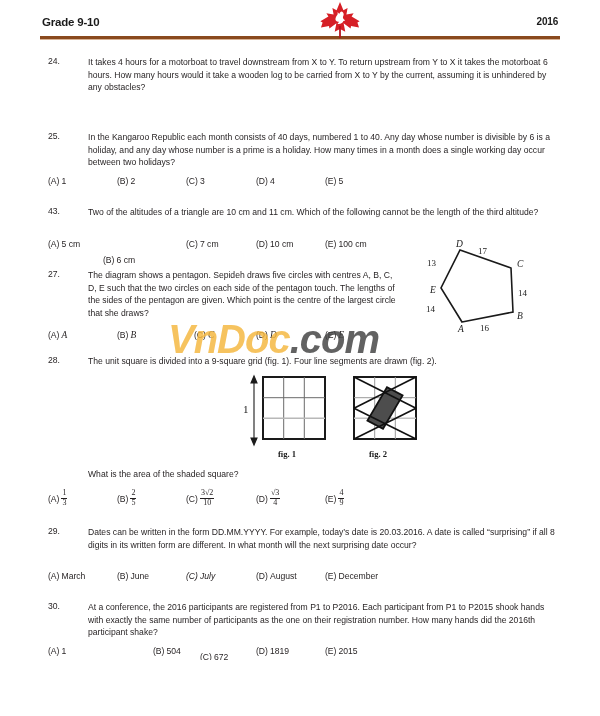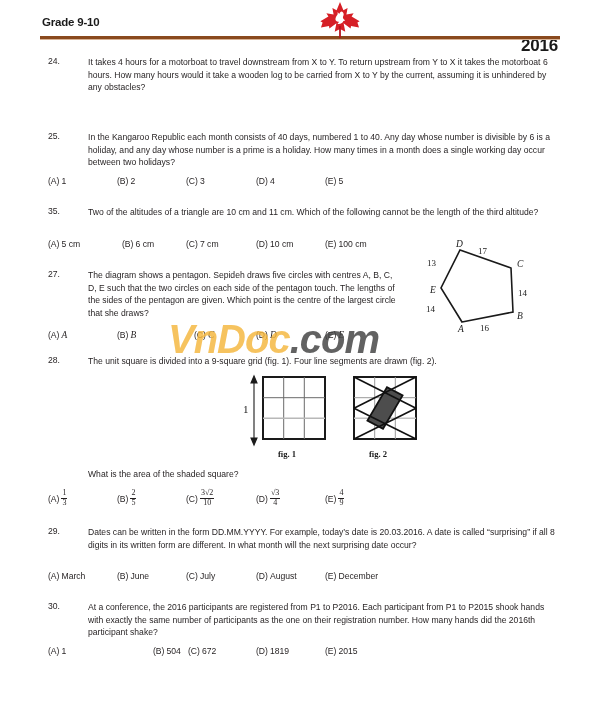--- a/index.html
+++ b/index.html
@@ -40,25 +40,24 @@
     top: 0;
     font-size: 11.5px;
     font-weight: bold;
     letter-spacing: -0.2px;
     color: #1a1a1a;
   }
   .hdr-year {
     position: absolute;
     right: 2px;
     top: 0;
-    font-size: 17px;
+    font-size: 10px;
     font-weight: bold;
     letter-spacing: -0.2px;
     color: #1a1a1a;
-    margin-top: 20px;
   }
   .hdr-rule {
     position: absolute;
     left: 0px;
     top: 36px;
     width: 520px;
     height: 3px;
     background: #8a4a1e;
   }
   .hdr-rule-thin {
@@ -253,26 +252,26 @@
   </div>
   <div class="opts" style="top:176px;">
     <div class="opt" style="left:0px;"><span class="lbl">(A)</span><span class="val">1</span></div>
     <div class="opt" style="left:69px;"><span class="lbl">(B)</span><span class="val">2</span></div>
     <div class="opt" style="left:138px;"><span class="lbl">(C)</span><span class="val">3</span></div>
     <div class="opt" style="left:208px;"><span class="lbl">(D)</span><span class="val">4</span></div>
     <div class="opt" style="left:277px;"><span class="lbl">(E)</span><span class="val">5</span></div>
   </div>
 
   <div class="q" style="top:206px;">
-    <div class="q-num">35.</div>
+    <div class="q-num">43.</div>
     <div class="q-body">Two of the altitudes of a triangle are 10 cm and 11 cm. Which of the following cannot be the length of the third altitude?</div>
   </div>
   <div class="opts" style="top:239px;">
     <div class="opt" style="left:0px;"><span class="lbl">(A)</span><span class="val">5 cm</span></div>
-    <div class="opt" style="left:74px;"><span class="lbl">(B)</span><span class="val">6 cm</span></div>
+    <div class="opt" style="left:55px;margin-top:16px;"><span class="lbl">(B)</span><span class="val">6 cm</span></div>
     <div class="opt" style="left:138px;"><span class="lbl">(C)</span><span class="val">7 cm</span></div>
     <div class="opt" style="left:208px;"><span class="lbl">(D)</span><span class="val">10 cm</span></div>
     <div class="opt" style="left:277px;"><span class="lbl">(E)</span><span class="val">100 cm</span></div>
   </div>
 
   <div class="q" style="top:269px;">
     <div class="q-num">27.</div>
     <div class="q-body narrow">The diagram shows a pentagon. Sepideh draws five circles with centres A, B, C, D, E such that the two circles on each side of the pentagon touch. The lengths of the sides of the pentagon are given. Which point is the centre of the largest circle that she draws?</div>
   </div>
   <div class="opts" style="top:330px;">
@@ -369,33 +368,33 @@
     </div>
   </div>
 
   <div class="q" style="top:526px;">
     <div class="q-num">29.</div>
     <div class="q-body">Dates can be written in the form DD.MM.YYYY. For example, today’s date is 20.03.2016. A date is called “surprising” if all 8 digits in its written form are different. In what month will the next surprising date occur?</div>
   </div>
   <div class="opts" style="top:571px;">
     <div class="opt" style="left:0px;"><span class="lbl">(A)</span><span class="val">March</span></div>
     <div class="opt" style="left:69px;"><span class="lbl">(B)</span><span class="val">June</span></div>
-    <div class="opt" style="left:138px;"><span class="lbl">(C)</span><span class="val">July</span></div>
+    <div class="opt" style="left:138px;font-style:italic;"><span class="lbl">(C)</span><span class="val">July</span></div>
     <div class="opt" style="left:208px;"><span class="lbl">(D)</span><span class="val">August</span></div>
     <div class="opt" style="left:277px;"><span class="lbl">(E)</span><span class="val">December</span></div>
   </div>
 
   <div class="q" style="top:601px;">
     <div class="q-num">30.</div>
     <div class="q-body">At a conference, the 2016 participants are registered from P1 to P2016. Each participant from P1 to P2015 shook hands with exactly the same number of participants as the one on their registration number. How many hands did the 2016th participant shake?</div>
   </div>
   <div class="opts" style="top:646px;">
     <div class="opt" style="left:0px;"><span class="lbl">(A)</span><span class="val">1</span></div>
     <div class="opt" style="left:69px;margin-left:36px;"><span class="lbl">(B)</span><span class="val">504</span></div>
-    <div class="opt" style="left:140px;"><span class="lbl">(C)</span><span class="val">672</span></div>
+    <div class="opt" style="left:152px;margin-top:6px;"><span class="lbl">(C)</span><span class="val">672</span></div>
     <div class="opt" style="left:208px;"><span class="lbl">(D)</span><span class="val">1819</span></div>
     <div class="opt" style="left:277px;"><span class="lbl">(E)</span><span class="val">2015</span></div>
   </div>
 
   <div id="footer">
     <div class="ftr-rule"></div>
     <div class="ftr-line1">Copyright © Canadian Math Kangaroo Contest, 2016. All rights reserved.</div>
     <div class="ftr-line2">This material may be reproduced only with the permission of the Canadian Math Kangaroo Contest Corporation.</div>
     <div class="ftr-page">Page 5</div>
   </div>

